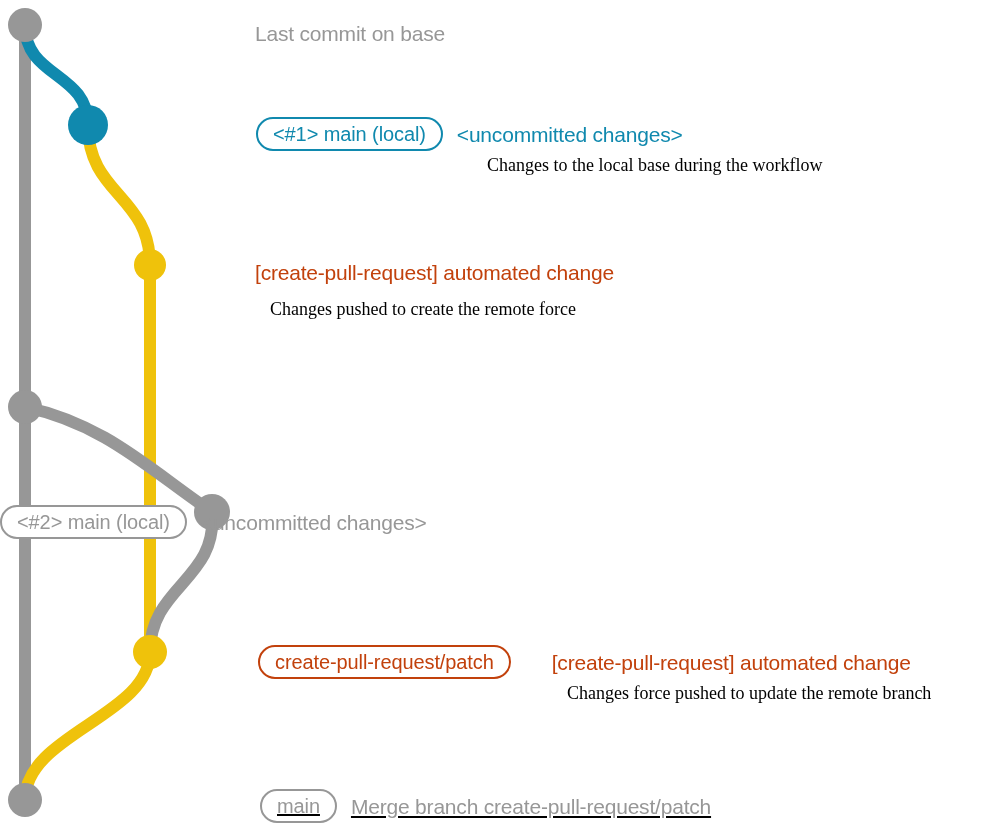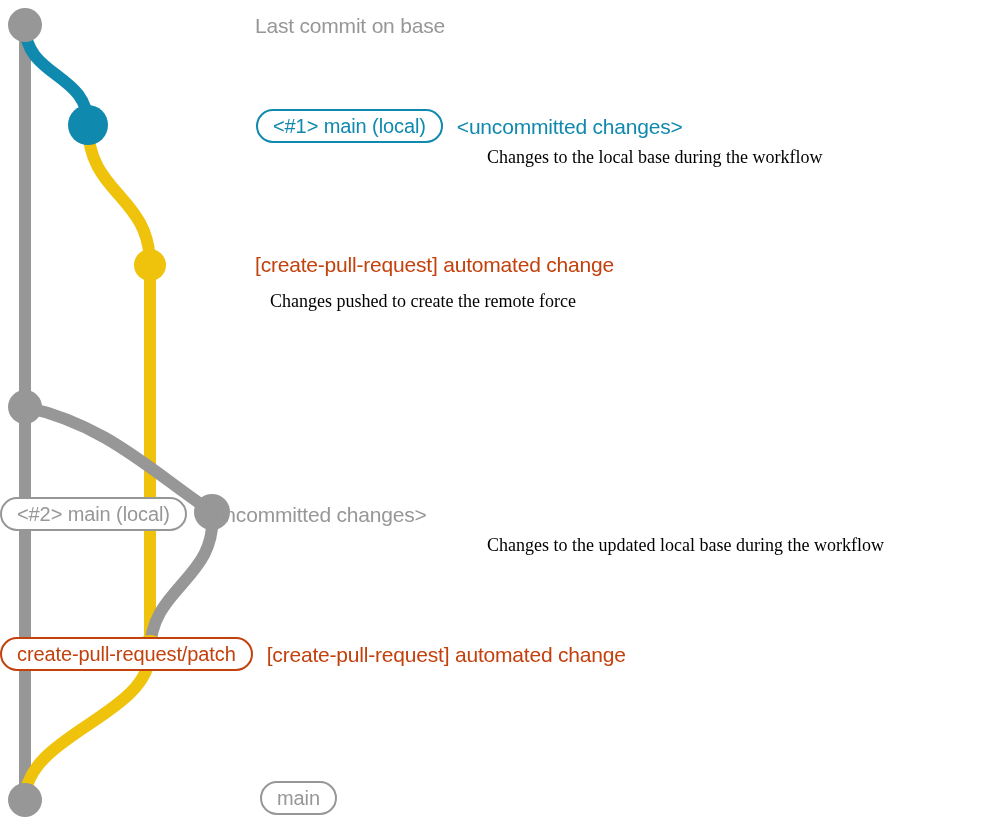--- a/index.html
+++ b/index.html
@@ -21,21 +21,21 @@
     position: absolute;
     left: 0;
     top: 0;
     width: 981px;
     height: 827px;
   }
 
   .rows-layer {
     position: absolute;
     left: 0;
-    top: 0;
+    top: 8px;
     width: 981px;
     height: 671px;
   }
 
   .row {
     position: absolute;
     left: 0;
     width: 981px;
   }
 
@@ -144,27 +144,28 @@
   </div>
   <div class="note" style="left:270px; top:292px;">Changes pushed to create the remote force</div>
 
 
   <div class="row" style="top:497px;">
     <div class="row-main" style="">
       <span class="pill c-gray">&lt;#2&gt; main (local)</span>
       <span class="subject with-pill c-gray">&lt;uncommitted changes&gt;</span>
     </div>
   </div>
-  <div class="note" style="left:487px; top:536px;">Changes to the updated local base during the workflow</div>
 
   <div class="row" style="top:637px;">
-    <div class="row-main" style="">
+    <div class="row-main" style="padding-left:258px;gap:27px;">
       <span class="pill c-yellow">create-pull-request/patch</span>
       <span class="subject with-pill c-yellow">[create-pull-request] automated change</span>
     </div>
   </div>
+  <div class="note" style="left:567px; top:676px;">Changes force pushed to update the remote branch</div>
 
   <div class="row" style="top:781px;">
-    <div class="row-main" style="padding-left:260px;">
+    <div class="row-main" style="padding-left:260px;text-decoration:underline;">
       <span class="pill c-gray">main</span>
+      <span class="subject with-pill c-gray">Merge branch create-pull-request/patch</span>
     </div>
   </div>
 </div>
 
 </body></html>

